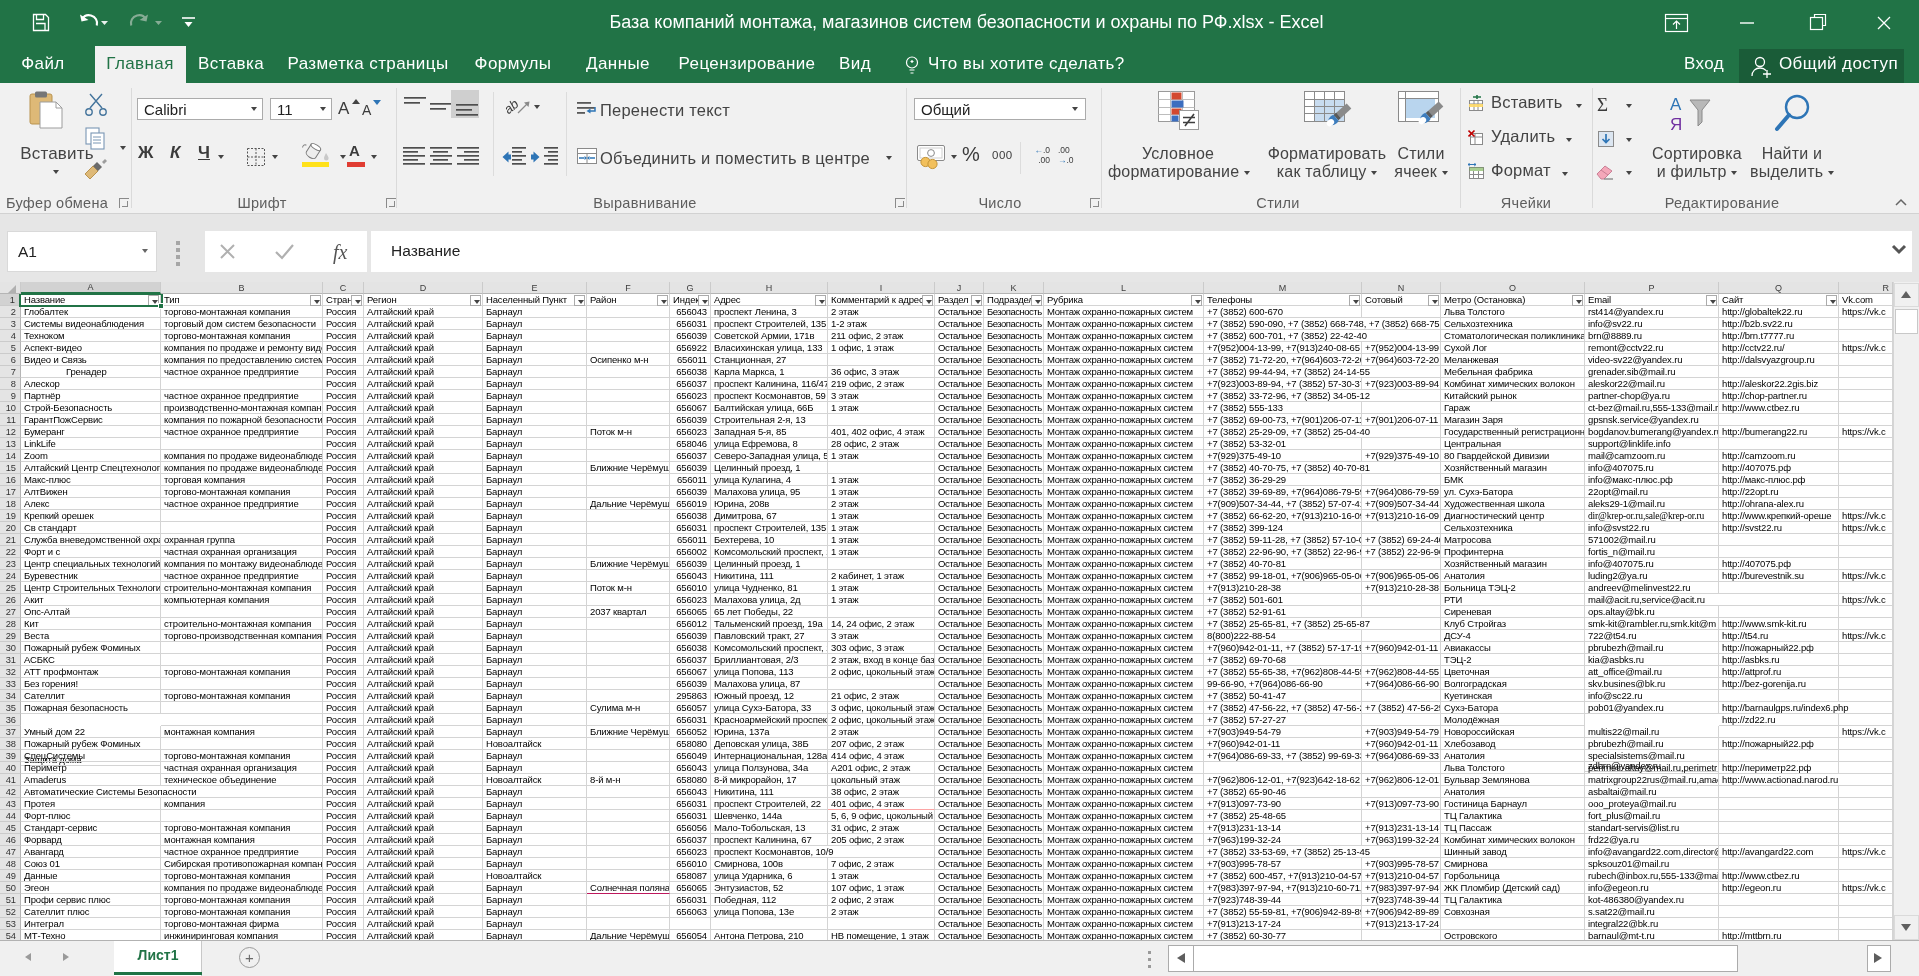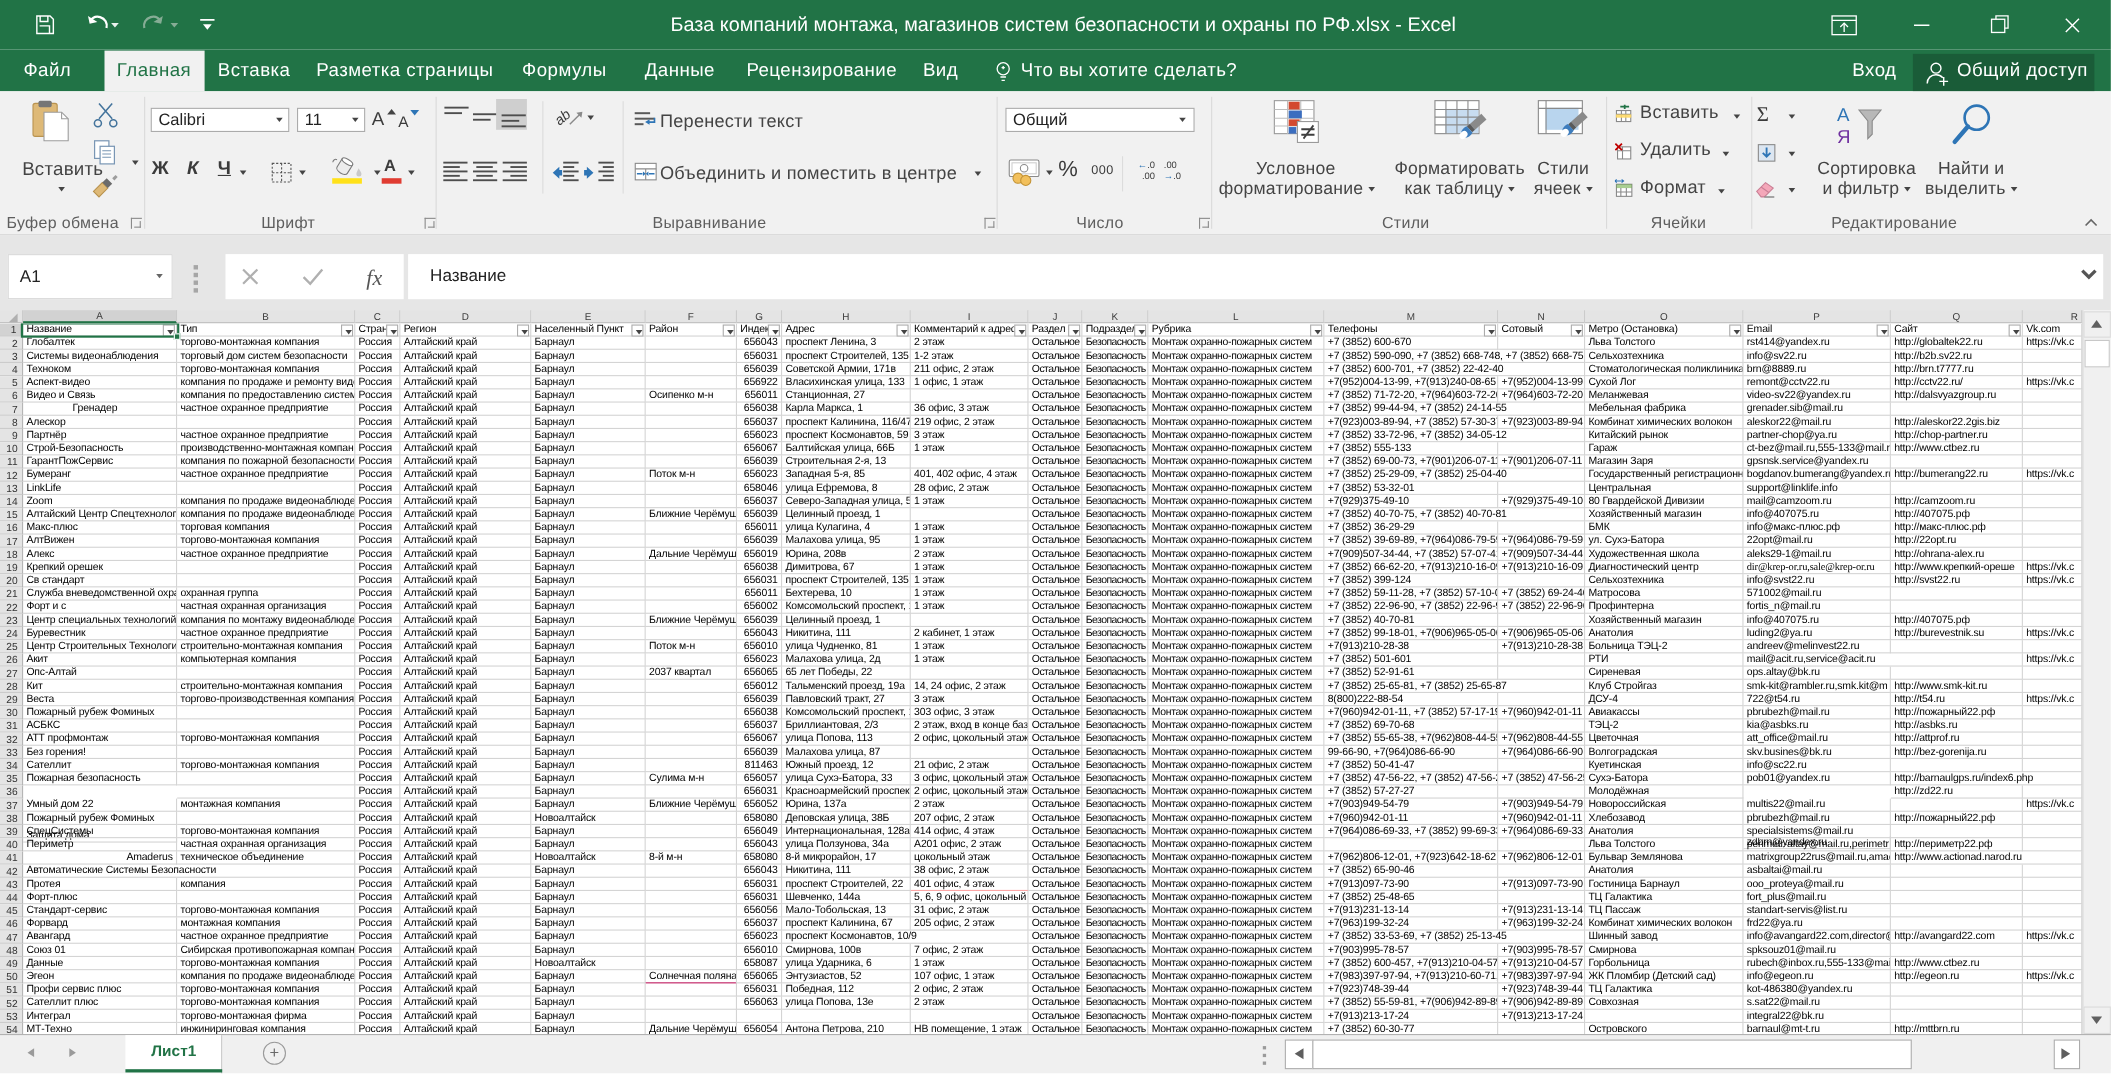--- a/index.html
+++ b/index.html
@@ -1047,21 +1047,21 @@
     <div class="cell" style="left:1441px;top:384px;width:144px;border-right:1px solid #d4d4d4;border-bottom:1px solid #d4d4d4;">Волгоградская</div>
     <div class="cell" style="left:1585px;top:384px;width:134px;border-right:1px solid #d4d4d4;border-bottom:1px solid #d4d4d4;">skv.busines@bk.ru</div>
     <div class="cell" style="left:1719px;top:384px;width:120px;border-right:1px solid #d4d4d4;border-bottom:1px solid #d4d4d4;">http://bez-gorenija.ru</div>
     <div class="cell" style="left:1839px;top:384px;width:54px;border-right:1px solid #d4d4d4;border-bottom:1px solid #d4d4d4;"></div>
     <div class="cell" style="left:21px;top:396px;width:140px;border-right:1px solid #d4d4d4;border-bottom:1px solid #d4d4d4;">Сателлит</div>
     <div class="cell" style="left:161px;top:396px;width:162px;border-right:1px solid #d4d4d4;border-bottom:1px solid #d4d4d4;">торгово-монтажная компания</div>
     <div class="cell" style="left:323px;top:396px;width:41px;border-right:1px solid #d4d4d4;border-bottom:1px solid #d4d4d4;">Россия</div>
     <div class="cell" style="left:364px;top:396px;width:119px;border-right:1px solid #d4d4d4;border-bottom:1px solid #d4d4d4;">Алтайский край</div>
     <div class="cell" style="left:483px;top:396px;width:104px;border-right:1px solid #d4d4d4;border-bottom:1px solid #d4d4d4;">Барнаул</div>
     <div class="cell" style="left:587px;top:396px;width:83px;border-right:1px solid #d4d4d4;border-bottom:1px solid #d4d4d4;"></div>
-    <div class="cell" style="left:670px;top:396px;width:41px;text-align:right;border-right:1px solid #d4d4d4;border-bottom:1px solid #d4d4d4;">811463</div>
+    <div class="cell" style="left:670px;top:396px;width:41px;text-align:right;border-right:1px solid #d4d4d4;border-bottom:1px solid #d4d4d4;">295863</div>
     <div class="cell" style="left:711px;top:396px;width:117px;border-right:1px solid #d4d4d4;border-bottom:1px solid #d4d4d4;">Южный проезд, 12</div>
     <div class="cell" style="left:828px;top:396px;width:107px;border-right:1px solid #d4d4d4;border-bottom:1px solid #d4d4d4;">21 офис, 2 этаж</div>
     <div class="cell" style="left:935px;top:396px;width:49px;border-right:1px solid #d4d4d4;border-bottom:1px solid #d4d4d4;letter-spacing:-.5px;">Остальное</div>
     <div class="cell" style="left:984px;top:396px;width:60px;border-right:1px solid #d4d4d4;border-bottom:1px solid #d4d4d4;letter-spacing:-.5px;">Безопасность</div>
     <div class="cell" style="left:1044px;top:396px;width:160px;border-right:1px solid #d4d4d4;border-bottom:1px solid #d4d4d4;letter-spacing:-.28px;">Монтаж охранно-пожарных систем</div>
     <div class="cell" style="left:1204px;top:396px;width:158px;border-right:1px solid #d4d4d4;border-bottom:1px solid #d4d4d4;">+7 (3852) 50-41-47</div>
     <div class="cell" style="left:1362px;top:396px;width:79px;border-right:1px solid #d4d4d4;border-bottom:1px solid #d4d4d4;"></div>
     <div class="cell" style="left:1441px;top:396px;width:144px;border-right:1px solid #d4d4d4;border-bottom:1px solid #d4d4d4;">Куетинская</div>
     <div class="cell" style="left:1585px;top:396px;width:134px;border-right:1px solid #d4d4d4;border-bottom:1px solid #d4d4d4;">info@sc22.ru</div>
     <div class="cell" style="left:1719px;top:396px;width:120px;border-right:1px solid #d4d4d4;border-bottom:1px solid #d4d4d4;"></div>
@@ -1166,21 +1166,21 @@
     <div class="cell" style="left:828px;top:468px;width:107px;border-right:1px solid #d4d4d4;border-bottom:1px solid #d4d4d4;">А201 офис, 2 этаж</div>
     <div class="cell" style="left:935px;top:468px;width:49px;border-right:1px solid #d4d4d4;border-bottom:1px solid #d4d4d4;letter-spacing:-.5px;">Остальное</div>
     <div class="cell" style="left:984px;top:468px;width:60px;border-right:1px solid #d4d4d4;border-bottom:1px solid #d4d4d4;letter-spacing:-.5px;">Безопасность</div>
     <div class="cell" style="left:1044px;top:468px;width:160px;border-right:1px solid #d4d4d4;border-bottom:1px solid #d4d4d4;letter-spacing:-.28px;">Монтаж охранно-пожарных систем</div>
     <div class="cell" style="left:1204px;top:468px;width:158px;border-right:1px solid #d4d4d4;border-bottom:1px solid #d4d4d4;"></div>
     <div class="cell" style="left:1362px;top:468px;width:79px;border-right:1px solid #d4d4d4;border-bottom:1px solid #d4d4d4;"></div>
     <div class="cell" style="left:1441px;top:468px;width:144px;border-right:1px solid #d4d4d4;border-bottom:1px solid #d4d4d4;">Льва Толстого</div>
     <div class="cell" style="left:1585px;top:468px;width:134px;border-right:1px solid #d4d4d4;border-bottom:1px solid #d4d4d4;">perimetr-altay@mail.ru,perimetr</div>
     <div class="cell" style="left:1719px;top:468px;width:120px;border-right:1px solid #d4d4d4;border-bottom:1px solid #d4d4d4;">http://периметр22.рф</div>
     <div class="cell" style="left:1839px;top:468px;width:54px;border-right:1px solid #d4d4d4;border-bottom:1px solid #d4d4d4;"></div>
-    <div class="cell" style="left:21px;top:480px;width:140px;border-right:1px solid #d4d4d4;border-bottom:1px solid #d4d4d4;text-align:right;">Amaderus</div>
+    <div class="cell" style="left:21px;top:480px;width:140px;border-right:1px solid #d4d4d4;border-bottom:1px solid #d4d4d4;">Amaderus</div>
     <div class="cell" style="left:161px;top:480px;width:162px;border-right:1px solid #d4d4d4;border-bottom:1px solid #d4d4d4;">техническое объединение</div>
     <div class="cell" style="left:323px;top:480px;width:41px;border-right:1px solid #d4d4d4;border-bottom:1px solid #d4d4d4;">Россия</div>
     <div class="cell" style="left:364px;top:480px;width:119px;border-right:1px solid #d4d4d4;border-bottom:1px solid #d4d4d4;">Алтайский край</div>
     <div class="cell" style="left:483px;top:480px;width:104px;border-right:1px solid #d4d4d4;border-bottom:1px solid #d4d4d4;">Новоалтайск</div>
     <div class="cell" style="left:587px;top:480px;width:83px;border-right:1px solid #d4d4d4;border-bottom:1px solid #d4d4d4;">8-й м-н</div>
     <div class="cell" style="left:670px;top:480px;width:41px;text-align:right;border-right:1px solid #d4d4d4;border-bottom:1px solid #d4d4d4;">658080</div>
     <div class="cell" style="left:711px;top:480px;width:117px;border-right:1px solid #d4d4d4;border-bottom:1px solid #d4d4d4;">8-й микрорайон, 17</div>
     <div class="cell" style="left:828px;top:480px;width:107px;border-right:1px solid #d4d4d4;border-bottom:1px solid #d4d4d4;">цокольный этаж</div>
     <div class="cell" style="left:935px;top:480px;width:49px;border-right:1px solid #d4d4d4;border-bottom:1px solid #d4d4d4;letter-spacing:-.5px;">Остальное</div>
     <div class="cell" style="left:984px;top:480px;width:60px;border-right:1px solid #d4d4d4;border-bottom:1px solid #d4d4d4;letter-spacing:-.5px;">Безопасность</div>

